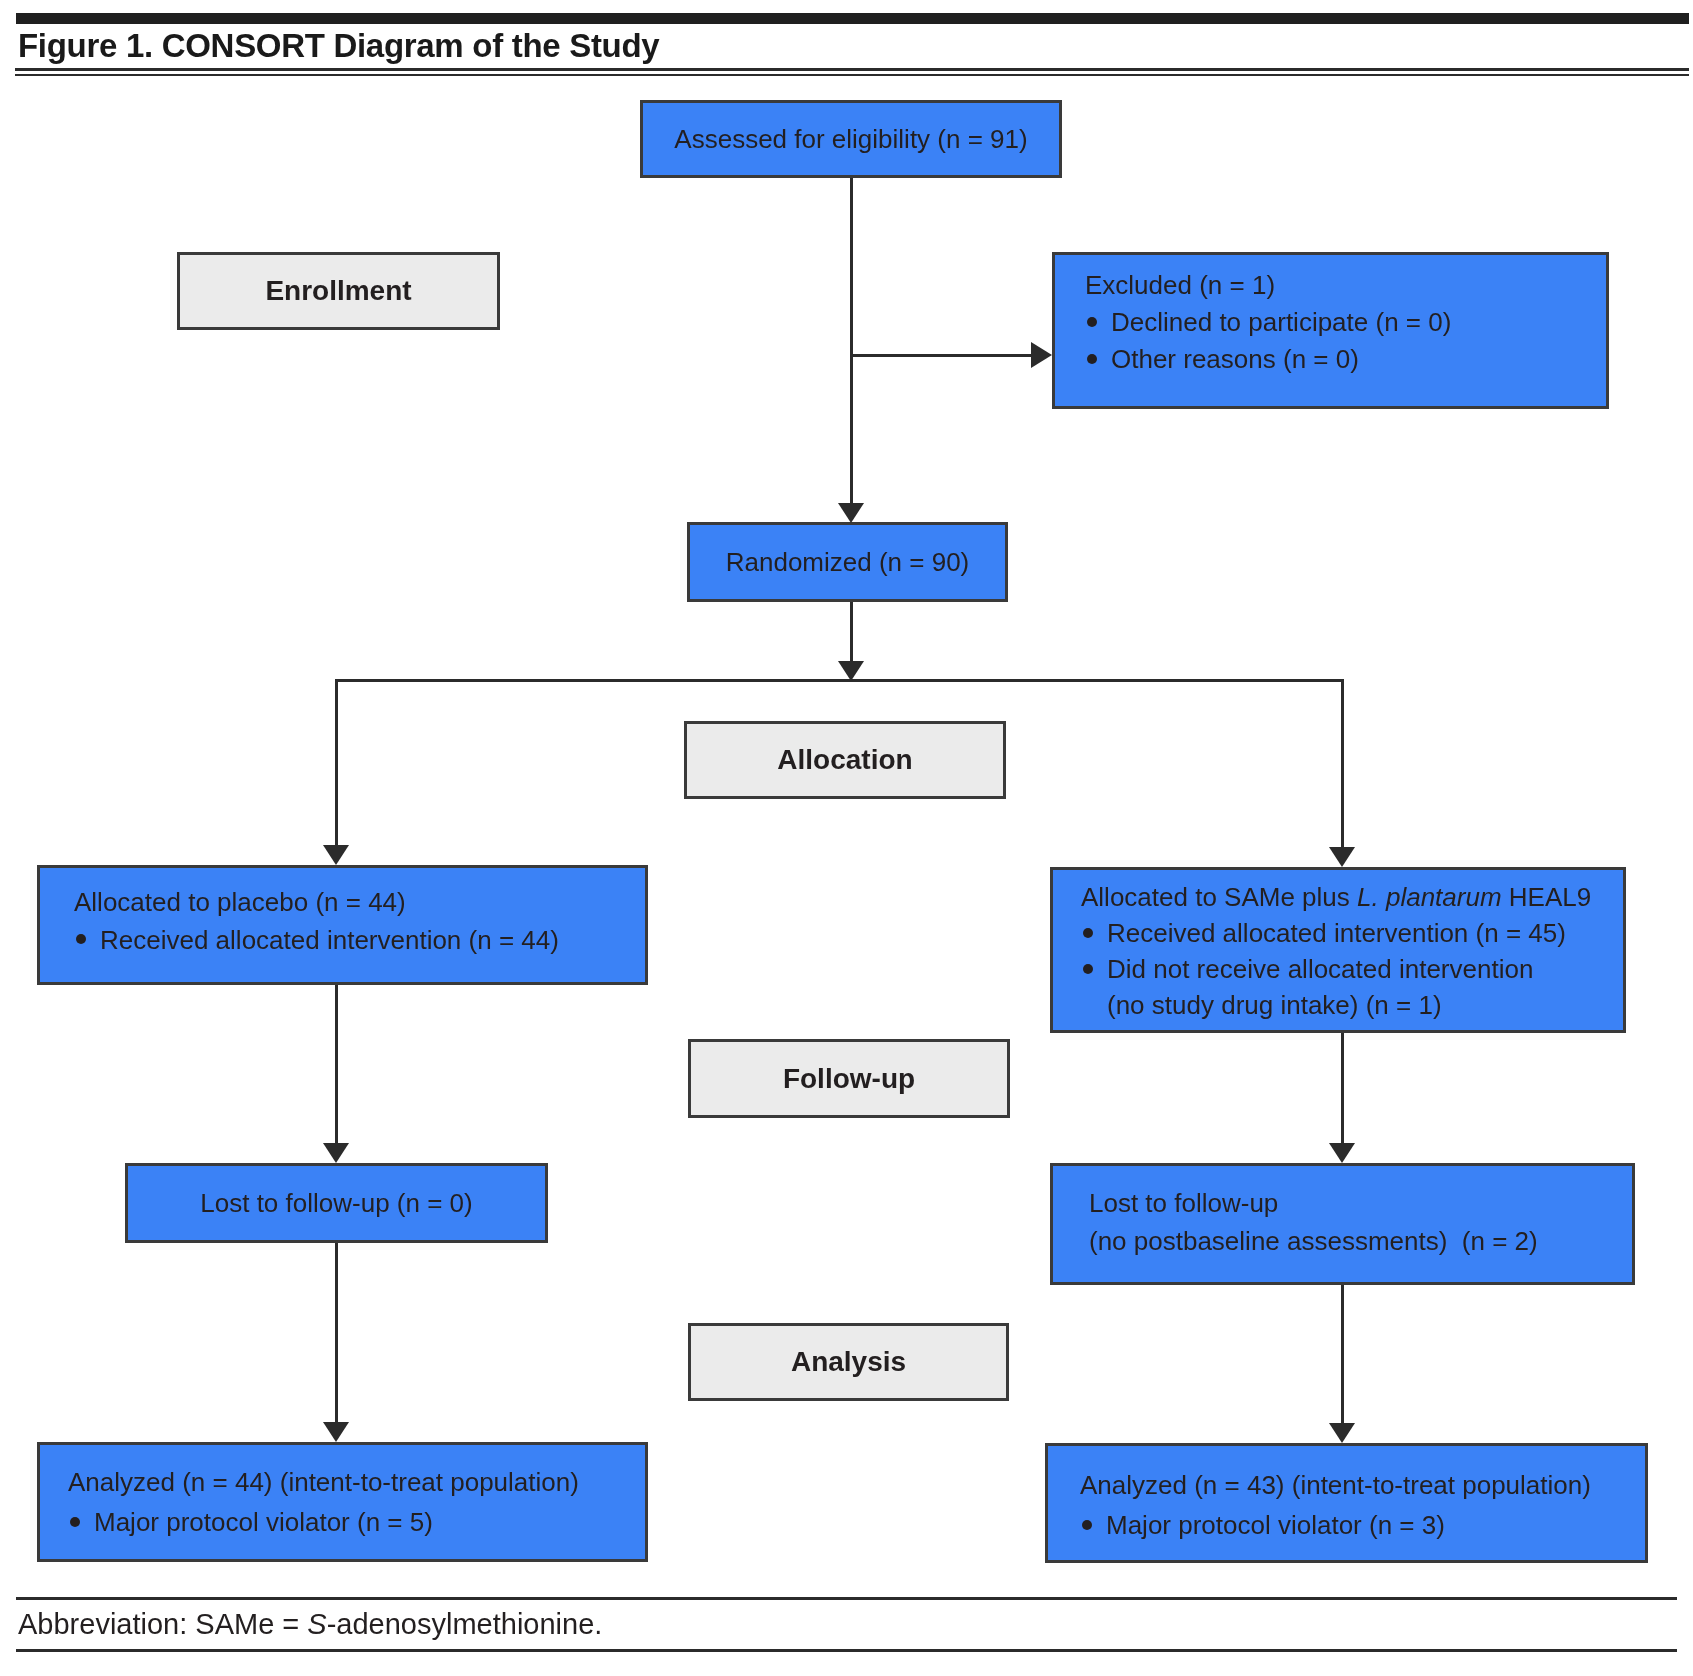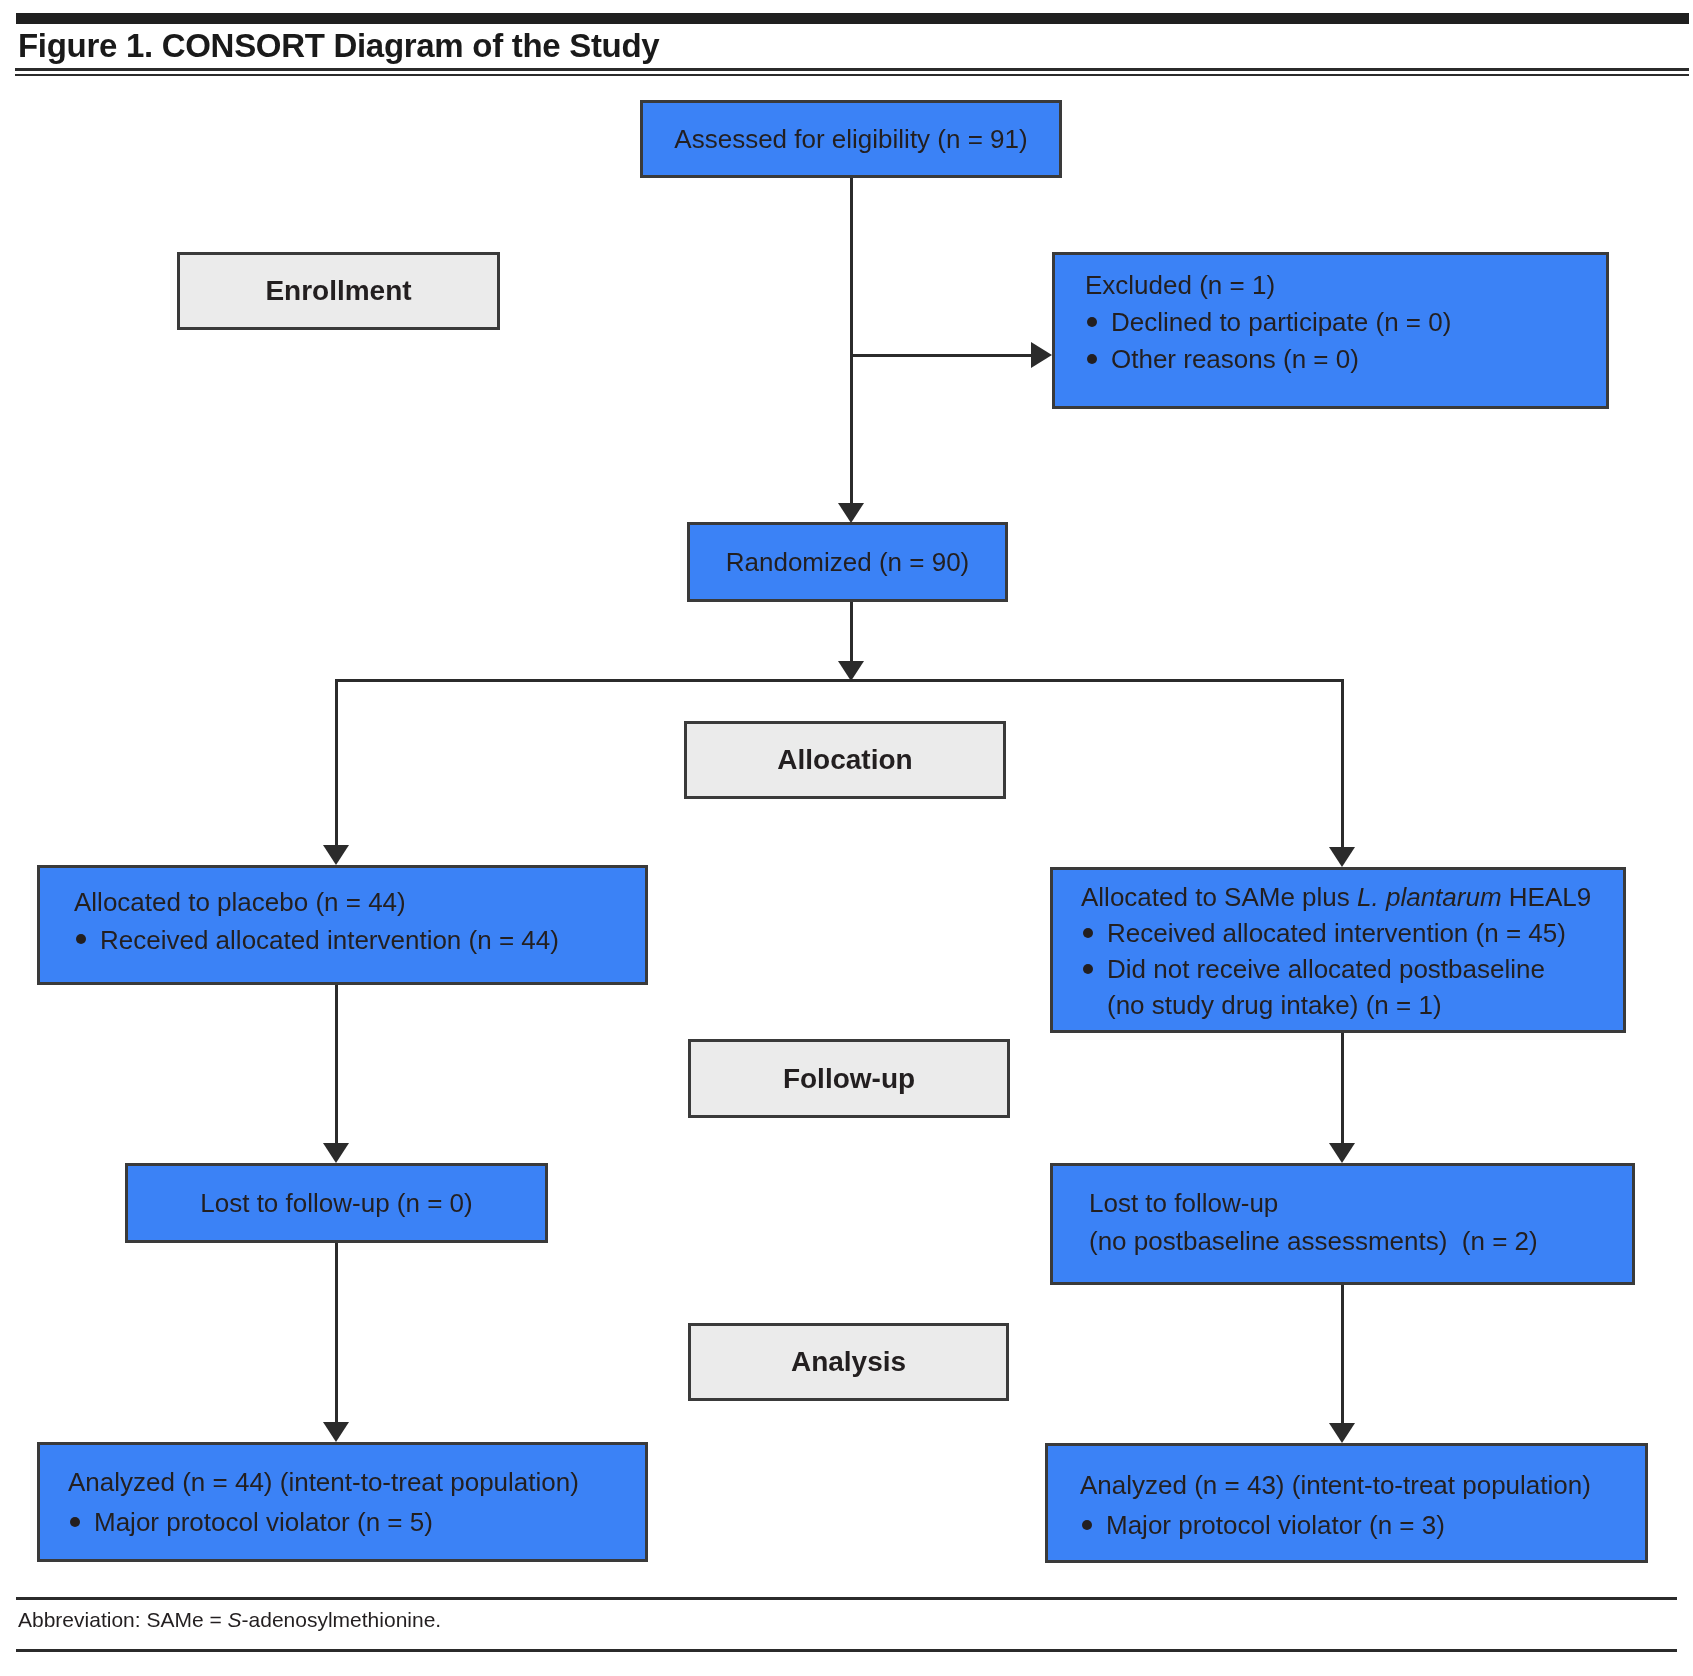--- a/index.html
+++ b/index.html
@@ -6,21 +6,21 @@
   #canvas {
     position:relative; width:1693px; height:1676px; background:#ffffff;
     font-family:"Liberation Sans", sans-serif; color:#231f20;
   }
   .abs { position:absolute; box-sizing:border-box; }
 
   
   .bar   { background:#1f1f1f; }
   .rule  { background:#2b2b2b; }
   .title { font-size:33px; font-weight:bold; color:#1a1a1a; letter-spacing:-0.3px; white-space:nowrap; }
-  .footnote { font-size:21px; color:#231f20; white-space:nowrap; }
+  .footnote { font-size:29px; color:#231f20; white-space:nowrap; }
 
   
   .node {
     border:3px solid #3a3a3a; background:#3b82f6; font-size:26px; color:#231f20;
   }
   .node.center { display:flex; align-items:center; justify-content:center; text-align:center; }
   .stage {
     border:3px solid #3a3a3a; background:#ebebeb; font-weight:bold; font-size:28px;
     display:flex; align-items:center; justify-content:center; text-align:center;
   }
@@ -95,21 +95,21 @@
 
   <div class="abs node" style="left:1050px; top:867px; width:576px; height:166px; padding:9px 8px 0 28px; line-height:36px;">
     <div class="box-title"><span>Allocated to SAMe plus </span><span class="italic">L. plantarum</span><span> HEAL9</span></div>
     <div class="bullet-row">
       <span class="dot"></span>
       <span>Received allocated intervention (n = 45)</span>
     </div>
     <div class="bullet-row">
       <span class="dot"></span>
       <span>
-        <div>Did not receive allocated postbaseline</div>
+        <div>Did not receive allocated intervention</div>
         <div>(no study drug intake) (n = 1)</div>
       </span>
     </div>
   </div>
 
   <div class="abs stage" style="left:688px; top:1039px; width:322px; height:79px;">
     <span>Follow-up</span>
   </div>
 
   <div class="abs node center" style="left:125px; top:1163px; width:423px; height:80px;">

